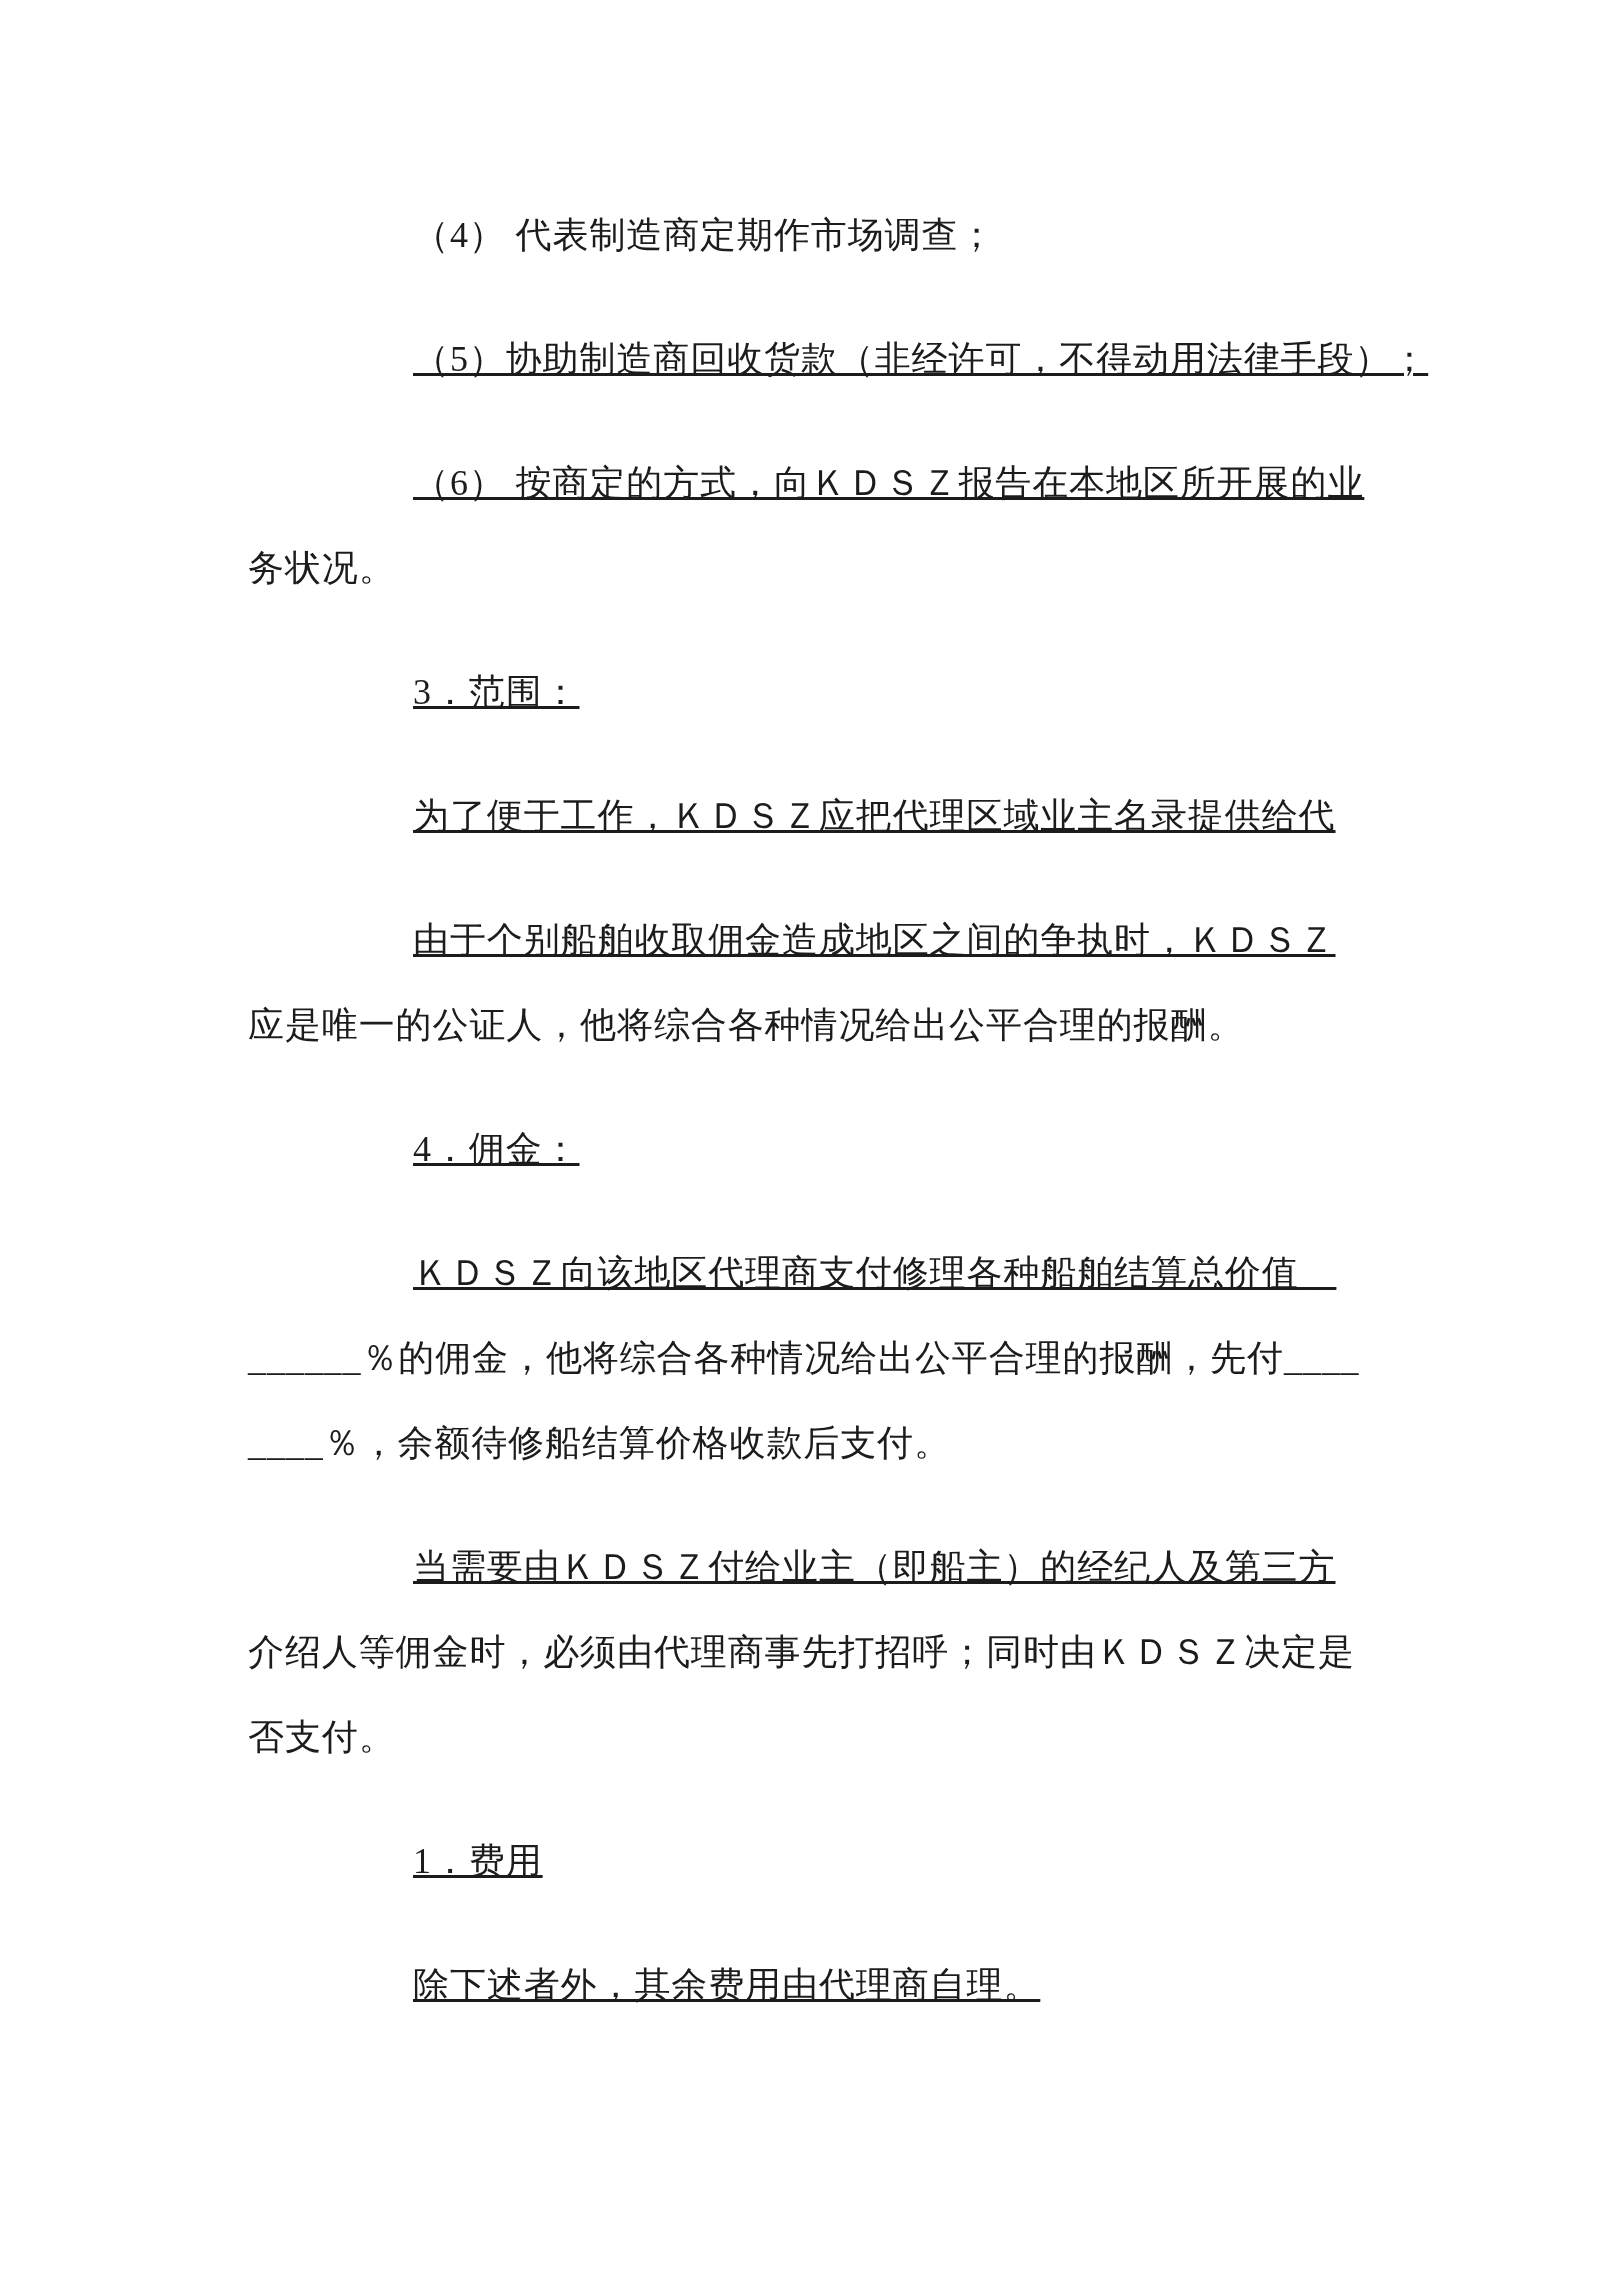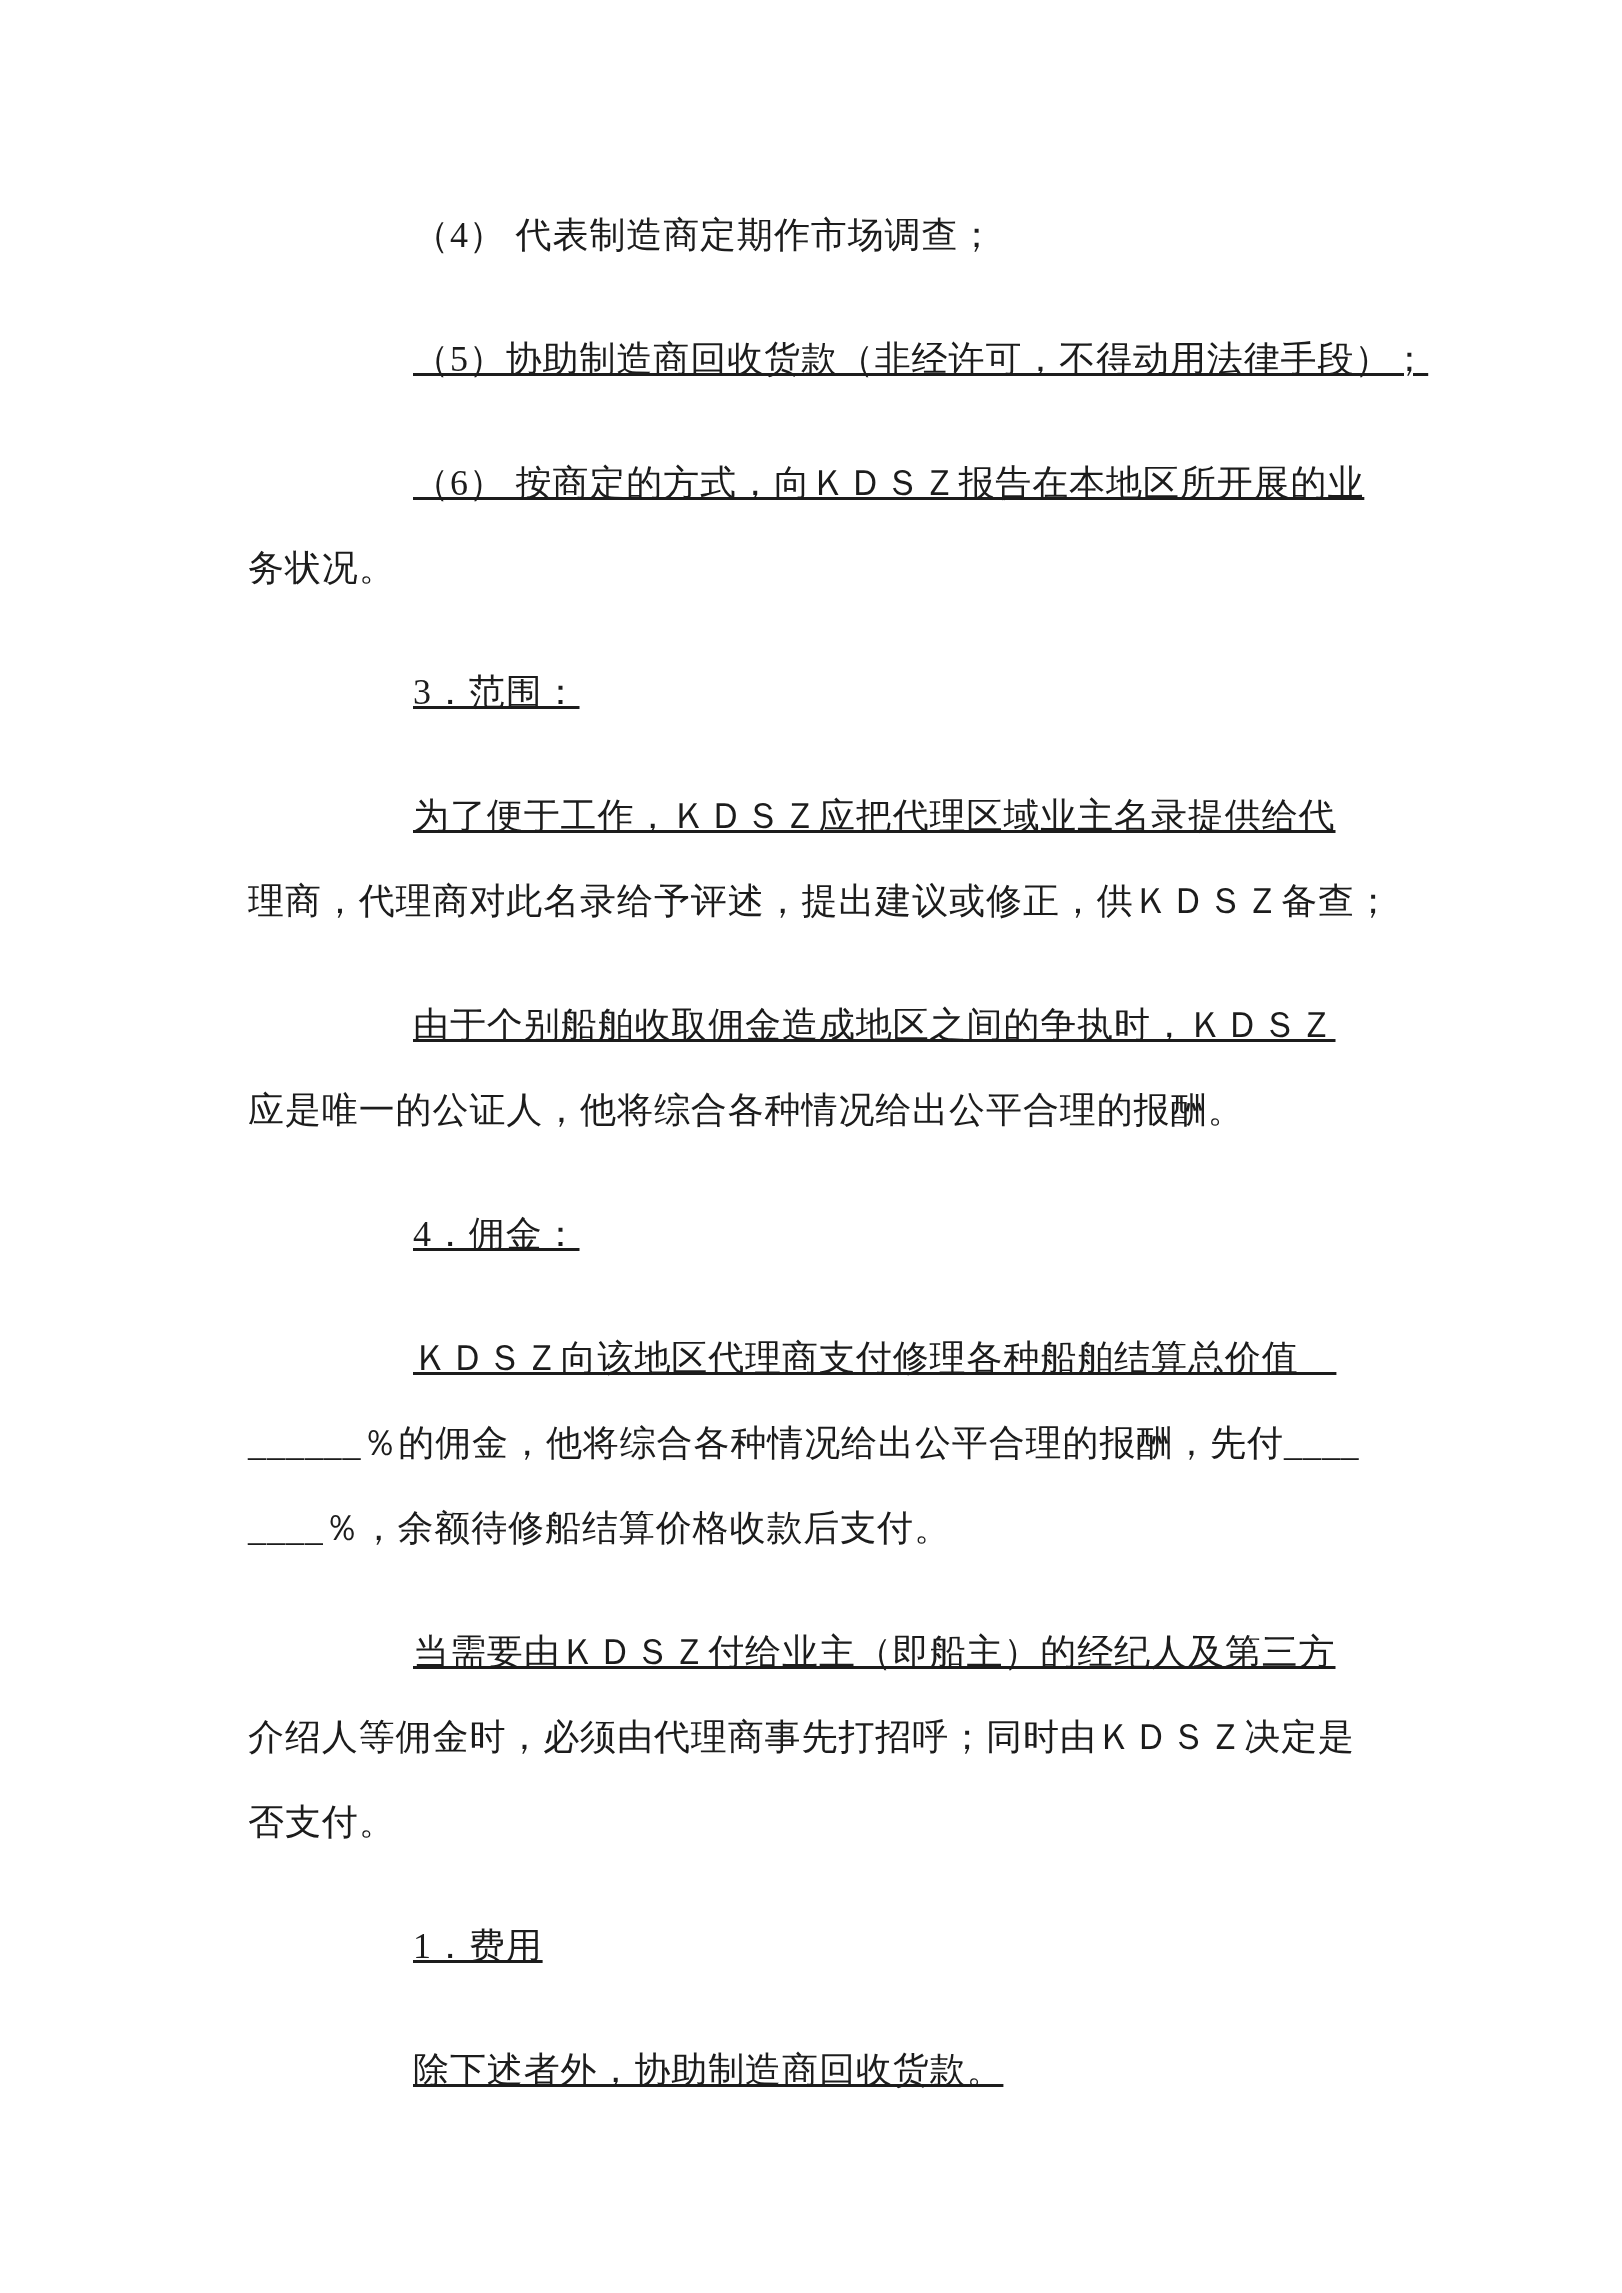--- a/index.html
+++ b/index.html
@@ -38,27 +38,26 @@
 <body>
 
 <div class="page">
 
   <div class="line indent">（4） 代表制造商定期作市场调查；</div>
   <div class="line indent para">（5）协助制造商回收货款（非经许可，不得动用法律手段）；</div>
   <div class="line indent para">（6） 按商定的方式，向ＫＤＳＺ报告在本地区所开展的业</div>
   <div class="line">务状况。</div>
   <div class="line indent para">3．范围：</div>
   <div class="line indent para">为了便于工作，ＫＤＳＺ应把代理区域业主名录提供给代</div>
-  <div class="line">理商，代理商对此名录给予评述，提出建议或修正，供ＫＤＳＺ备查；</div>
   <div class="line indent para">由于个别船舶收取佣金造成地区之间的争执时，ＫＤＳＺ</div>
   <div class="line">应是唯一的公证人，他将综合各种情况给出公平合理的报酬。</div>
   <div class="line indent para">4．佣金：</div>
   <div class="line indent para">ＫＤＳＺ向该地区代理商支付修理各种船舶结算总价值__</div>
   <div class="line">______％的佣金，他将综合各种情况给出公平合理的报酬，先付____</div>
   <div class="line">____％，余额待修船结算价格收款后支付。</div>
   <div class="line indent para">当需要由ＫＤＳＺ付给业主（即船主）的经纪人及第三方</div>
   <div class="line">介绍人等佣金时，必须由代理商事先打招呼；同时由ＫＤＳＺ决定是</div>
   <div class="line">否支付。</div>
   <div class="line indent para">1．费用</div>
-  <div class="line indent para">除下述者外，协助制造商回收货款。</div>
+  <div class="line indent para">除下述者外，其余费用由代理商自理。</div>
 
 </div>
 
 
 </body></html>

